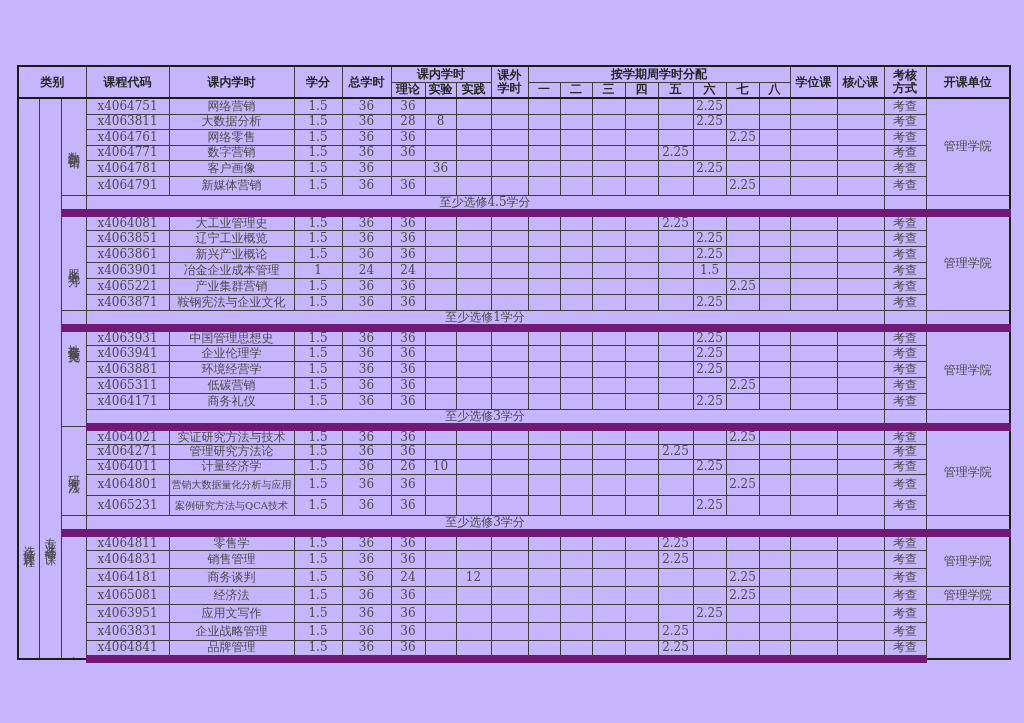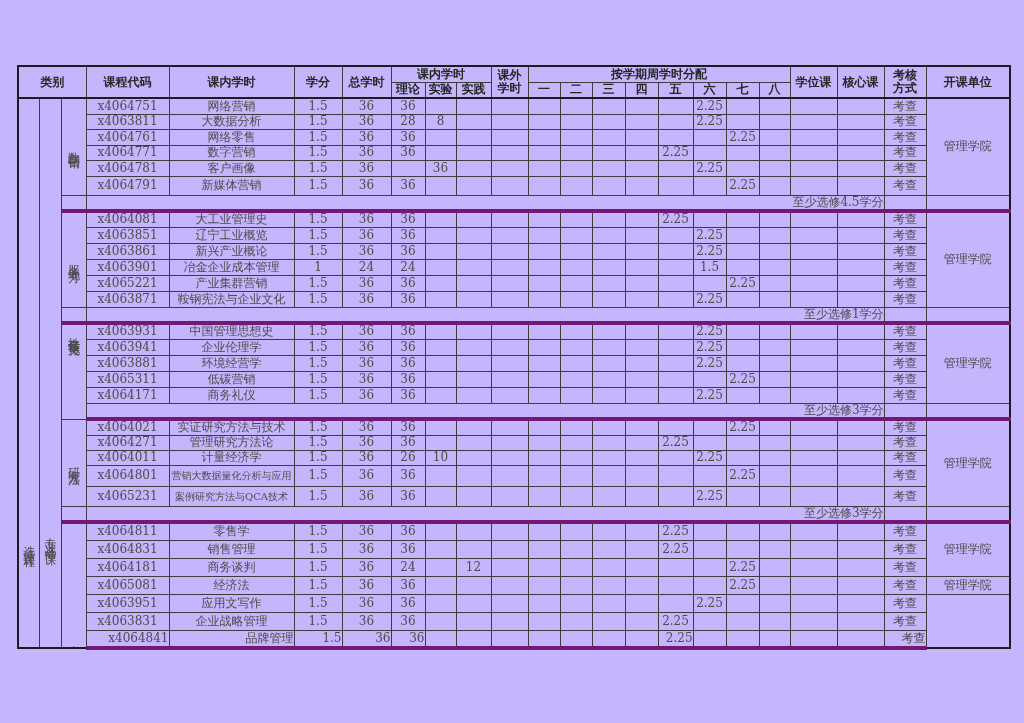--- a/index.html
+++ b/index.html
@@ -6,21 +6,21 @@
   .page{position:relative;width:1024px;height:723px;background:#c4b5fd;overflow:hidden;
         font-family:"DejaVu Serif","Liberation Serif",serif;}
   table.plan{position:absolute;left:17px;top:65px;width:992px;border-collapse:collapse;
              table-layout:fixed;border:2px solid #1c1c1c;}
   th,td{border:1px solid #3d3d3d;padding:0;margin:0;text-align:center;vertical-align:middle;
         font-size:12px;color:#4c4c4c;overflow:hidden;white-space:nowrap;line-height:13px;}
   thead th{font-weight:bold;color:#262626;}
   th.hb{border-bottom:2px solid #1c1c1c;}
   .two-line{white-space:pre-line;}
   tr.hrow{height:16px;}
-  tr.group-end td{border-bottom:4px solid #701a75;text-align:right;}
+  tr.group-end td{border-bottom:8px solid #701a75;}
   td.name{font-size:12px;}
   td.name.fit{font-size:10px;}
   .vtext{writing-mode:vertical-rl;text-orientation:upright;letter-spacing:2px;display:inline-block;}
   td.sub{position:relative;}
   td.sub .vtext{position:absolute;left:50%;transform:translateX(-50%);letter-spacing:4px;}
   td.cat-top{vertical-align:top;}
   td.cat-top .vtext{letter-spacing:1px;padding-top:2px;}
   td.cat-bottom{vertical-align:bottom;}
   td.cat-bottom .vtext{padding-bottom:2px;}
   td.note-cell{font-size:12px;color:#4c4c4c;}

